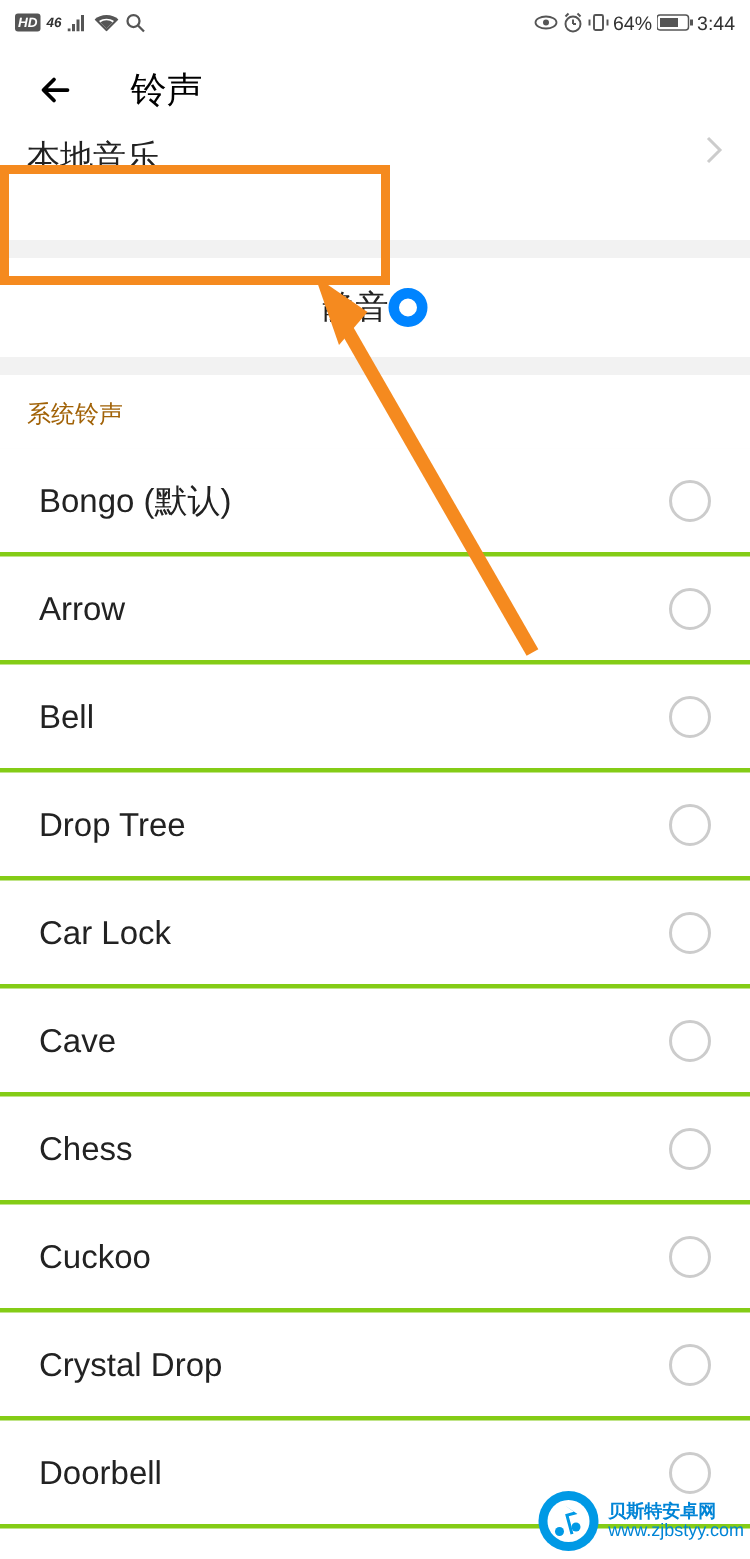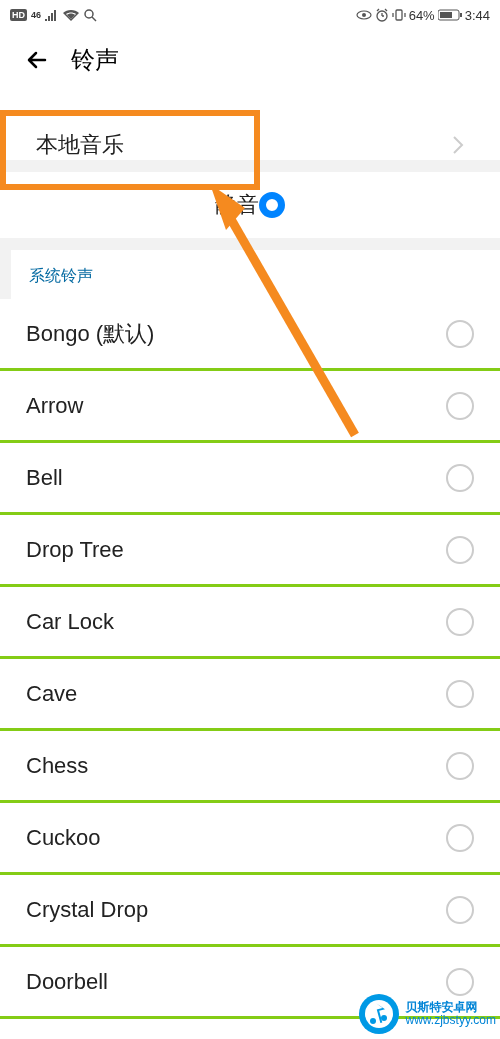--- a/index.html
+++ b/index.html
@@ -23,20 +23,21 @@
       justify-content: space-between;
       align-items: center;
       padding: 0 10px;
       font-size: 13px;
       color: #333;
     }
     .status-left {
       display: flex;
       align-items: center;
       gap: 4px;
+      font-style: italic;
     }
     .status-right {
       display: flex;
       gap: 3px;
     }
     .hd-badge {
       background: #555;
       color: #fff;
       font-size: 9px;
       padding: 1px 2px;
@@ -51,40 +52,40 @@
       display: inline-flex;
       align-items: center;
     }
     
     
     .header {
       height: 60px;
       display: flex;
       align-items: center;
       padding: 0 25px;
-      gap: 20px;
+      gap: 36px;
     }
     .back-arrow {
       font-size: 26px;
       display: flex;
       align-items: center;
     }
     .header-title {
       font-size: 24px;
       font-weight: 500;
       color: #000;
     }
     
     
     .local-music-row {
       height: 70px;
       display: flex;
-      align-items: flex-end;
+      align-items: flex-start;
       justify-content: space-between;
-      padding: 0 36px;
+      padding: 0 18px;
       background: #fff;
     }
     .row-label {
       font-size: 22px;
       color: #222;
     }
     .chevron {
       color: #ccc;
       font-size: 20px;
     }
@@ -113,23 +114,22 @@
     }
     
     
     .section-header-area {
       background: #f2f2f2;
       padding-top: 12px;
     }
     .section-header {
       padding: 16px 18px 12px;
       font-size: 16px;
-      color: #0369a1;
-      background: #fff;
-      margin-left: 11px;
+      color: #a16207;
+      background: #fff;
     }
     
     
     .ringtone-list {
       background: #fff;
     }
     .ringtone-row {
       height: 72px;
       display: flex;
       align-items: center;

